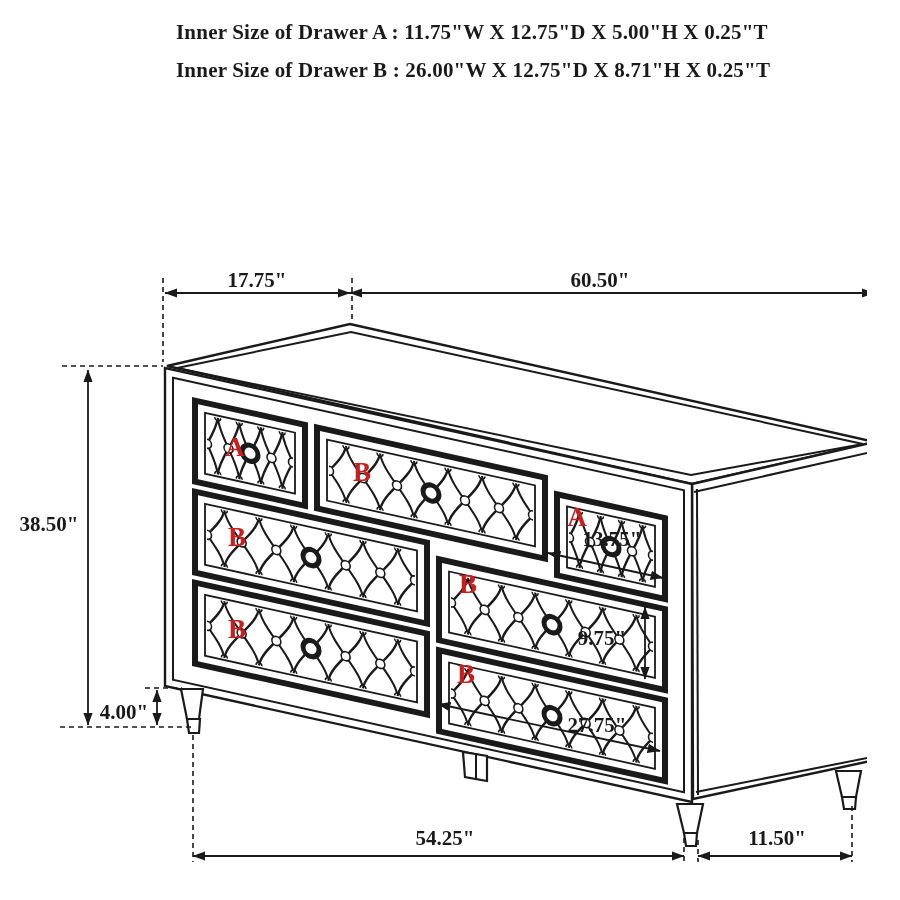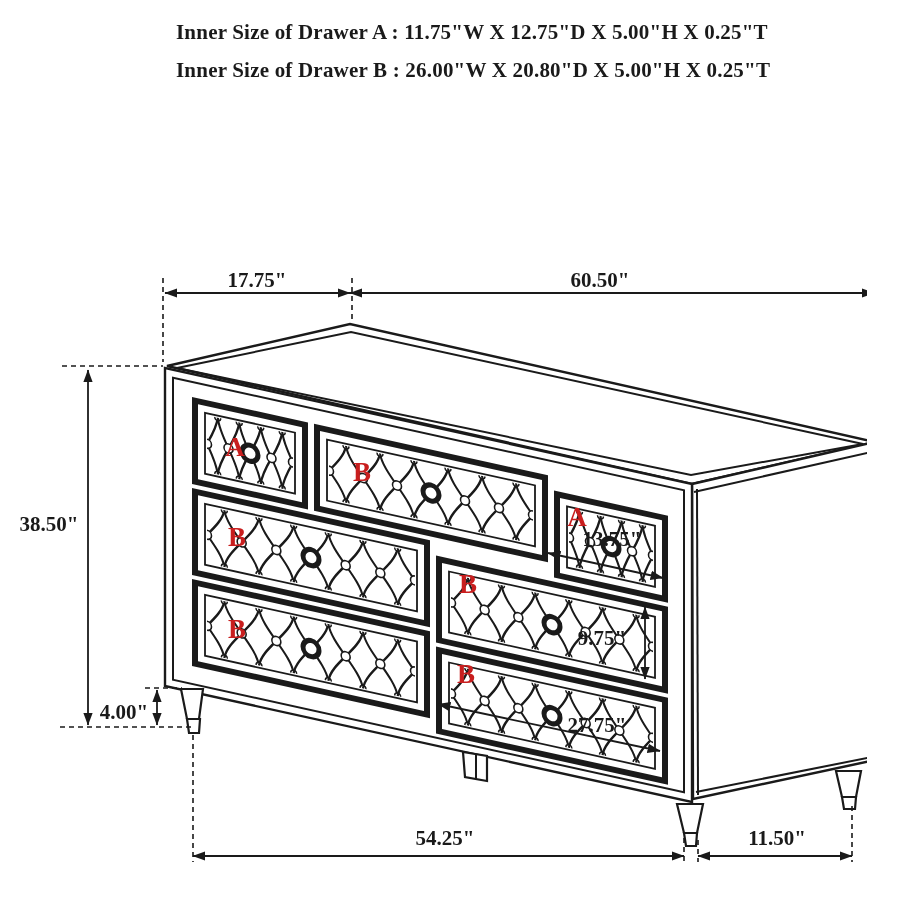--- a/index.html
+++ b/index.html
@@ -23,21 +23,21 @@
   .btn-tiny{fill:#fff;stroke:var(--ink);stroke-width:1.4px;}
   .knob{fill:#fff;stroke:var(--ink);stroke-width:5px;}
   .arrfill{fill:var(--ink);}
 </style>
 </head>
 <body>
 
 <div class="page" style="--ink: #1a1a1a; --red: #c81e1e; background: rgb(255, 255, 255);">
   <div class="header">
     <div>Inner Size of Drawer A : 11.75"W X 12.75"D X 5.00"H X 0.25"T</div>
-    <div>Inner Size of Drawer B : 26.00"W X 20.80"D X 5.00"H X 0.25"T</div>
+    <div>Inner Size of Drawer B : 26.00"W X 12.75"D X 8.71"H X 0.25"T</div>
   </div>
 
   <svg width="900" height="900" viewBox="0 0 900 900">
     <defs id="svg-defs">
       <marker id="arr" viewBox="0 0 12 10" refX="11.5" refY="5" markerWidth="13" markerHeight="11" orient="auto-start-reverse" markerUnits="userSpaceOnUse">
         <path d="M0,0.6 L12,5 L0,9.4 Z" class="arrfill"></path>
       </marker>
     <clipPath id="dc0">
           <rect x="42" y="38" width="86" height="57"></rect>
         </clipPath>

